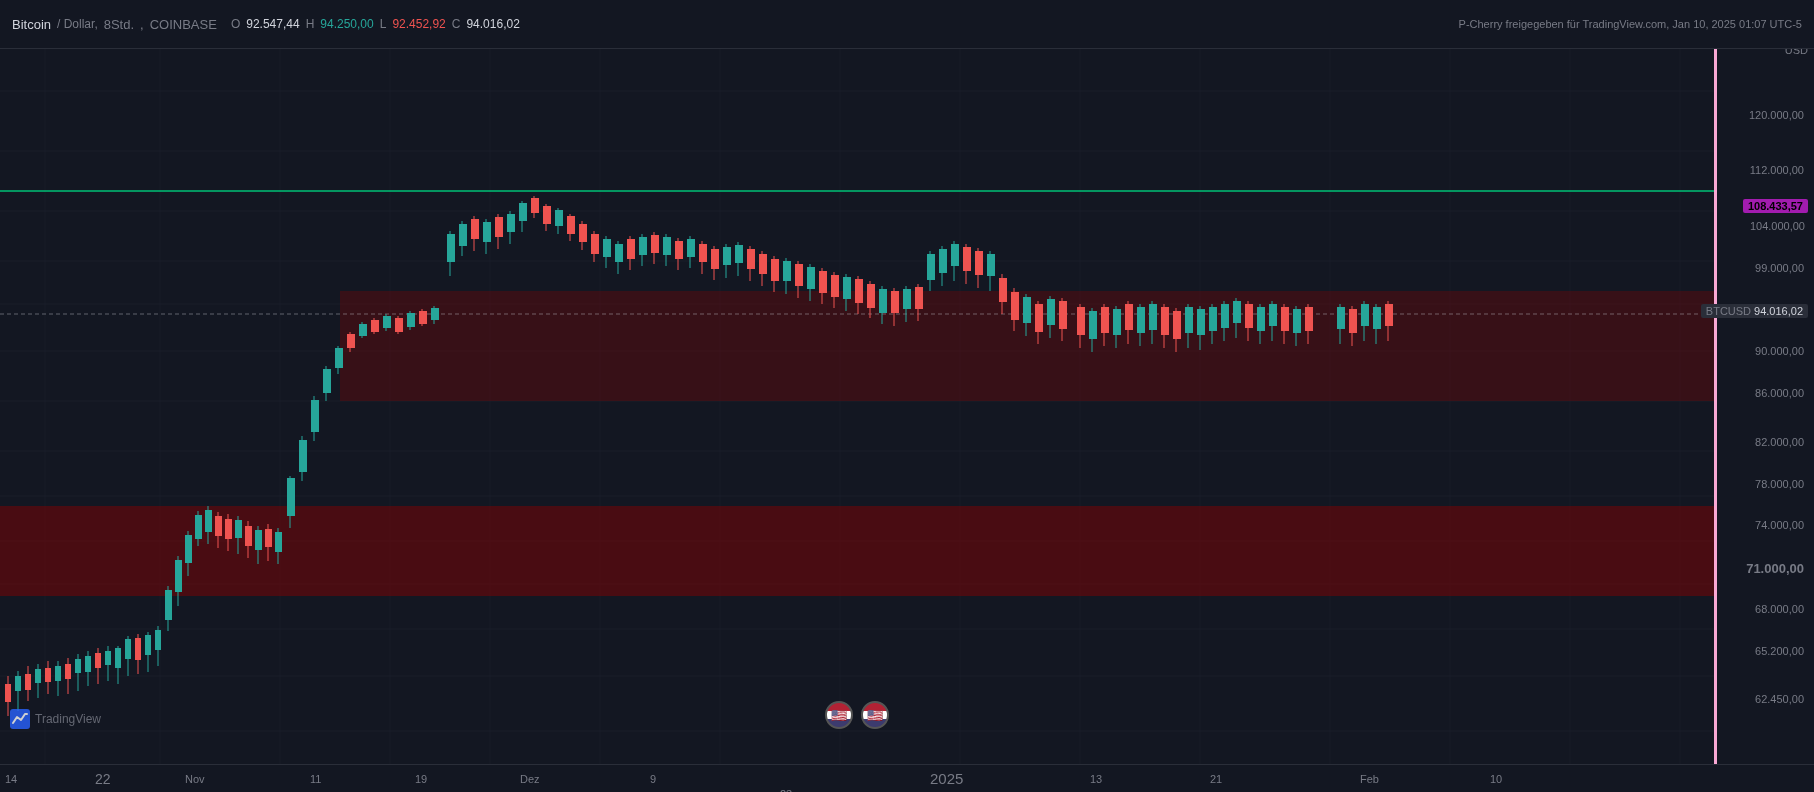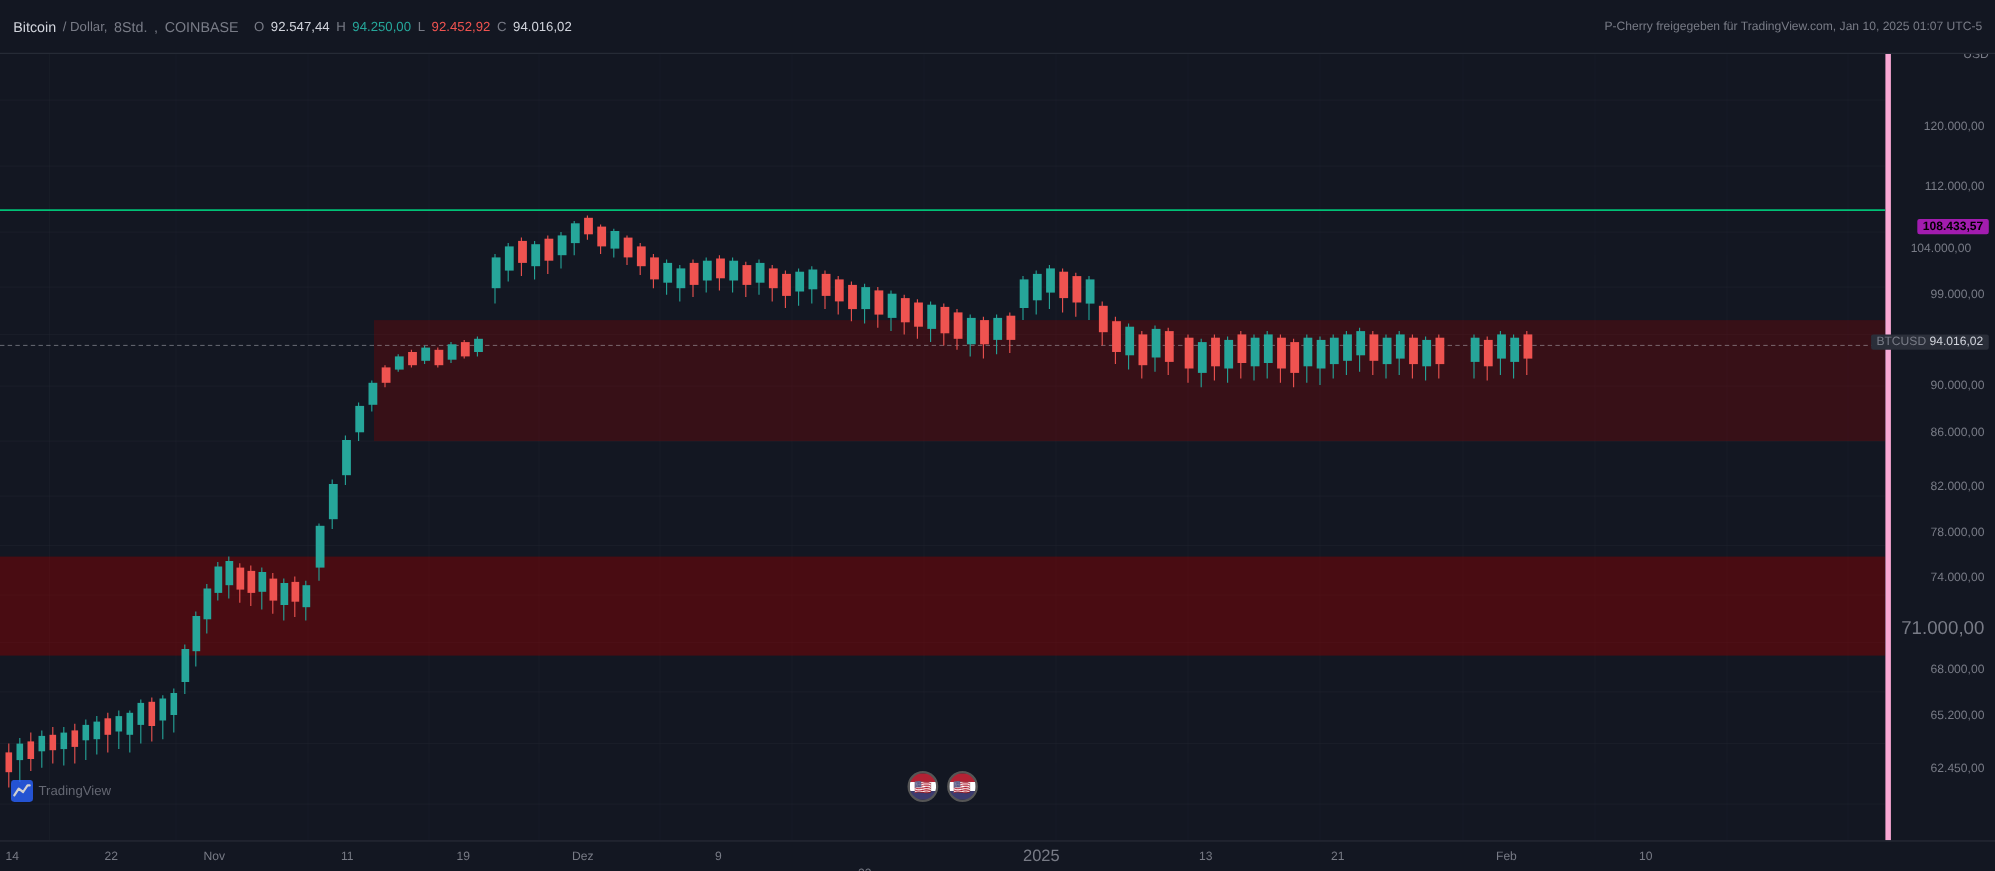--- a/index.html
+++ b/index.html
@@ -44,21 +44,21 @@
       background: #131722;
       overflow: hidden;
     }
     .price-axis {
       width: 100px;
       background: #131722;
       display: flex;
       flex-direction: column;
       justify-content: space-between;
       padding: 8px 6px;
-      border-left: 5px solid #f9a8d4;
+      border-left: 3px solid #f9a8d4;
       position: relative;
     }
     .chart-canvas {
       position: absolute;
       top: 0; left: 0; right: 0; bottom: 0;
     }
     .time-axis {
       height: 30px;
       background: #131722;
       border-top: 1px solid #2a2e39;
@@ -439,43 +439,43 @@
 
     <div class="price-axis">
       <div style="color:#787b86;font-size:11px;text-align:right;margin-bottom:4px;">USD</div>
 
       <div style="position:relative;flex:1;">
 
         <div style="position:absolute;top:7%;right:4px;color:#787b86;font-size:11px;text-align:right;">120.000,00</div>
         <div style="position:absolute;top:15%;right:4px;color:#787b86;font-size:11px;text-align:right;">112.000,00</div>
 
         <div style="position:absolute;top:20%;right:0;background:#a21caf;color:#000;font-size:11px;font-weight:bold;padding:1px 5px;border-radius:2px;">108.433,57</div>
-        <div style="position:absolute;top:23%;right:16px;color:#787b86;font-size:11px;text-align:right;">104.000,00</div>
+        <div style="position:absolute;top:23%;right:3px;color:#787b86;font-size:11px;text-align:right;">104.000,00</div>
         <div style="position:absolute;top:29%;right:4px;color:#787b86;font-size:11px;text-align:right;">99.000,00</div>
 
         <div style="position:absolute;top:35%;right:0;background:#2a2e39;color:#d1d4dc;font-size:11px;padding:1px 5px;border-radius:2px;display:flex;gap:3px;">
           <span style="color:#787b86;">BTCUSD</span>
           <span>94.016,02</span>
         </div>
         <div style="position:absolute;top:41%;right:4px;color:#787b86;font-size:11px;text-align:center;">90.000,00</div>
         <div style="position:absolute;top:47%;right:4px;color:#787b86;font-size:11px;text-align:right;padding-left:29px;">86.000,00</div>
         <div style="position:absolute;top:54%;right:4px;color:#787b86;font-size:11px;text-align:right;">82.000,00</div>
         <div style="position:absolute;top:60%;right:4px;color:#787b86;font-size:11px;text-align:right;">78.000,00</div>
         <div style="position:absolute;top:66%;right:4px;color:#787b86;font-size:11px;text-align:right;">74.000,00</div>
-        <div style="position:absolute;top:72%;right:4px;color:#787b86;font-size:17px;text-align:left;">71.000,00</div>
+        <div style="position:absolute;top:72%;right:4px;color:#787b86;font-size:13px;text-align:left;font-weight:bold;">71.000,00</div>
         <div style="position:absolute;top:78%;right:4px;color:#787b86;font-size:11px;text-align:right;">68.000,00</div>
         <div style="position:absolute;top:84%;right:4px;color:#787b86;font-size:11px;text-align:right;">65.200,00</div>
         <div style="position:absolute;top:91%;right:4px;color:#787b86;font-size:11px;text-align:right;">62.450,00</div>
       </div>
     </div>
   </div>
 
   <div class="time-axis" style="height:28px;background:#131722;border-top:1px solid #2a2e39;position:relative;">
     <span style="position:absolute;left:5px;color:#787b86;font-size:11px;">14</span>
-    <span style="position:absolute;left:95px;color:#787b86;font-size:11px;">22</span>
+    <span style="position:absolute;left:95px;color:#787b86;font-size:14px;">22</span>
     <span style="position:absolute;left:185px;color:#787b86;font-size:11px;">Nov</span>
     <span style="position:absolute;left:310px;color:#787b86;font-size:11px;">11</span>
     <span style="position:absolute;left:415px;color:#787b86;font-size:11px;">19</span>
     <span style="position:absolute;left:520px;color:#787b86;font-size:11px;">Dez</span>
     <span style="position:absolute;left:650px;color:#787b86;font-size:11px;">9</span>
     <span style="position:absolute;left:780px;color:#787b86;font-size:11px;margin-top:31px;">23</span>
     <span style="position:absolute;left:930px;color:#787b86;font-size:15px;">2025</span>
     <span style="position:absolute;left:1090px;color:#787b86;font-size:11px;">13</span>
     <span style="position:absolute;left:1210px;color:#787b86;font-size:11px;">21</span>
     <span style="position:absolute;left:1360px;color:#787b86;font-size:11px;">Feb</span>

